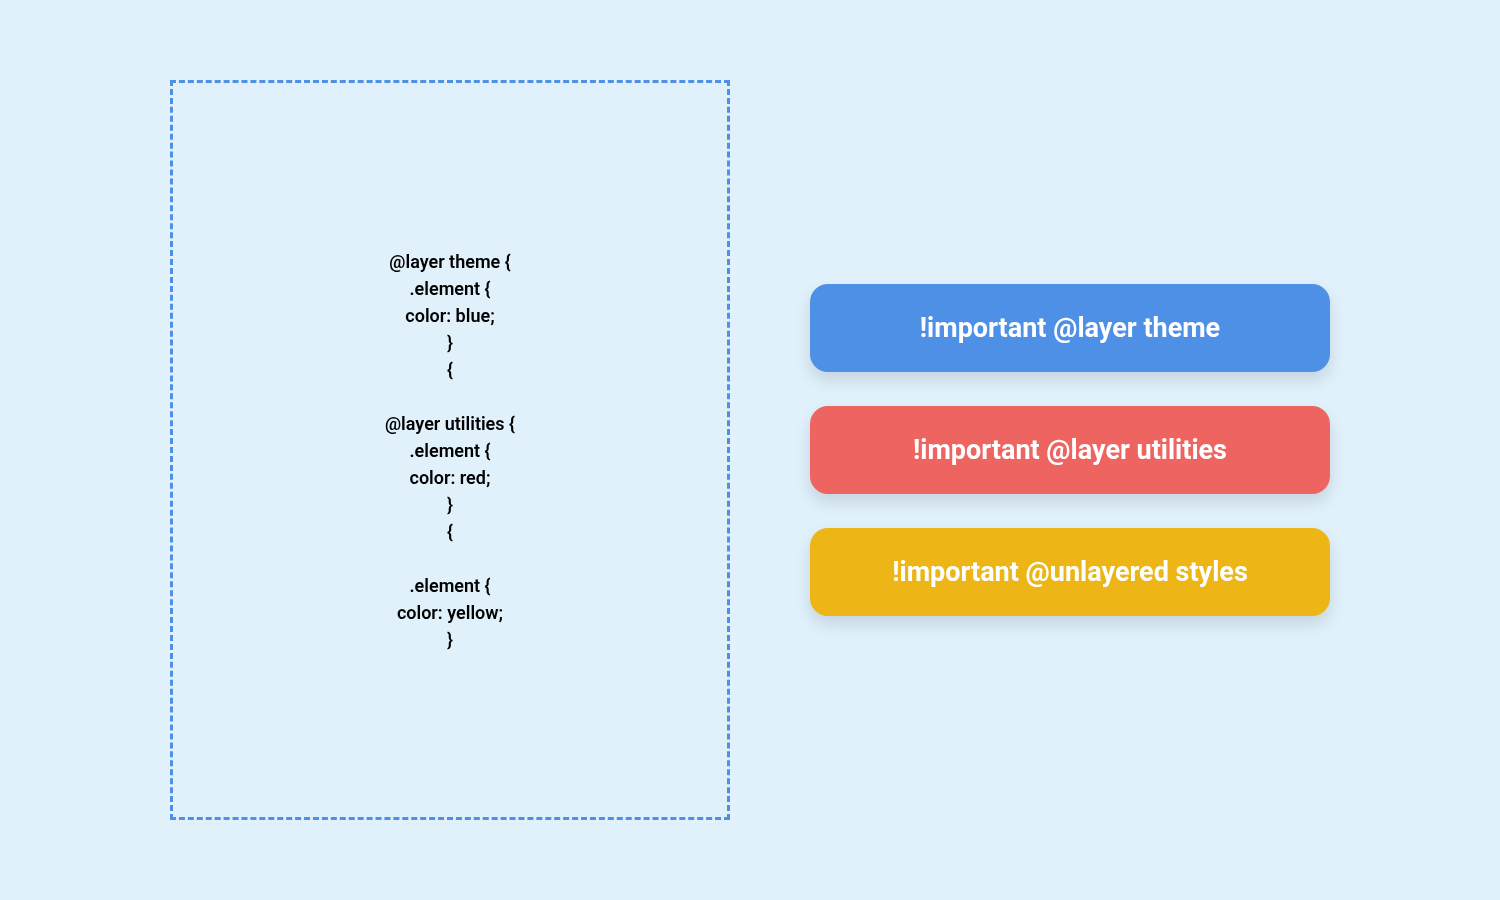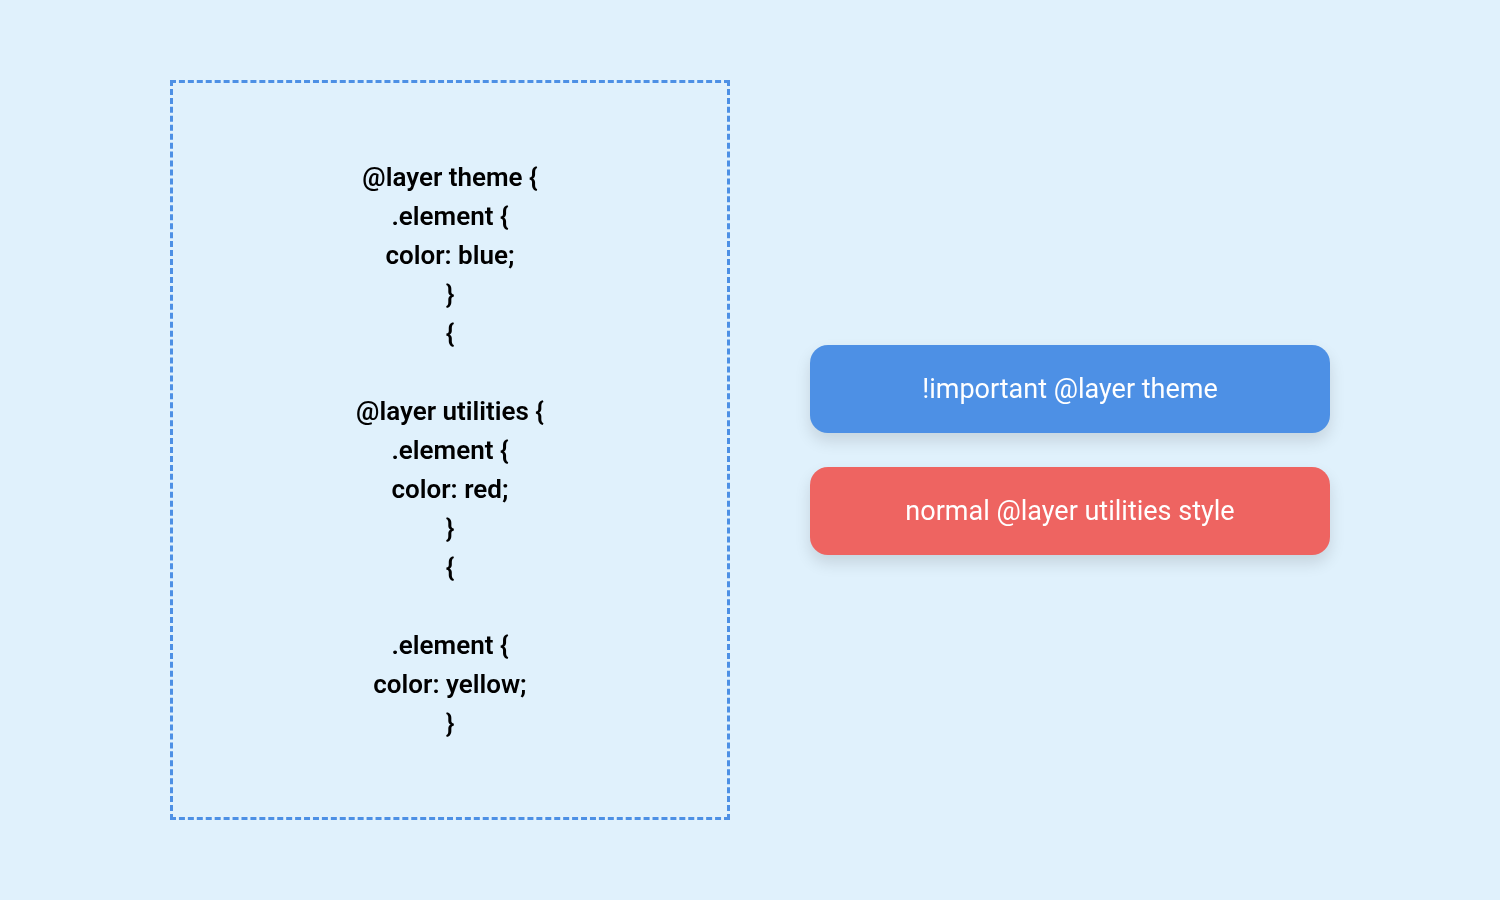--- a/index.html
+++ b/index.html
@@ -23,39 +23,39 @@
       padding: 50px 60px;
       width: 560px;
       height: 740px;
       display: flex;
       flex-direction: column;
       align-items: center;
       justify-content: center;
     }
     .code-block {
       font-family: -apple-system, BlinkMacSystemFont, "Segoe UI", Roboto, Helvetica, Arial, sans-serif;
-      font-size: 26px;
+      font-size: 18px;
       font-weight: 600;
       color: #000;
       line-height: 1.5;
       text-align: center;
       white-space: pre;
     }
     .priority-list {
       display: flex;
       flex-direction: column;
       gap: 34px;
       width: 520px;
     }
     .priority-item {
       padding: 28px 24px;
       border-radius: 18px;
       color: #fff;
       font-size: 27px;
-      font-weight: 400;
+      font-weight: 700;
       text-align: center;
       box-shadow: 0 8px 16px rgba(0,0,0,0.12);
     }
     .blue { background-color: #4d90e5; }
     .red { background-color: #ee6461; }
     .yellow { background-color: #edb515; }
   </style>
 </head>
 <body>
 
@@ -75,15 +75,18 @@
 <span>.element {</span>
 <span>color: yellow;</span>
 <span>}</span></div>
 </div>
 
 <div class="priority-list">
   <div class="priority-item blue">
     <span>!important @layer theme</span>
   </div>
   <div class="priority-item red">
-    <span>normal @layer utilities style</span>
+    <span>!important @layer utilities</span>
+  </div>
+  <div class="priority-item yellow">
+    <span>!important @unlayered styles</span>
   </div>
 </div>
 
 </body></html>

